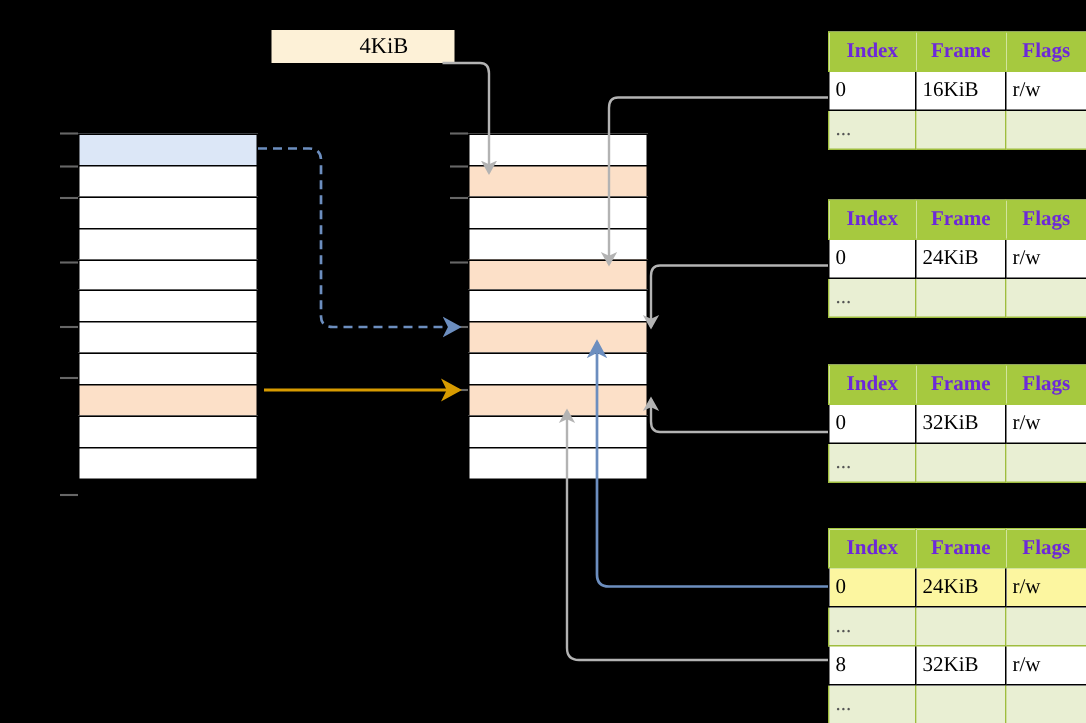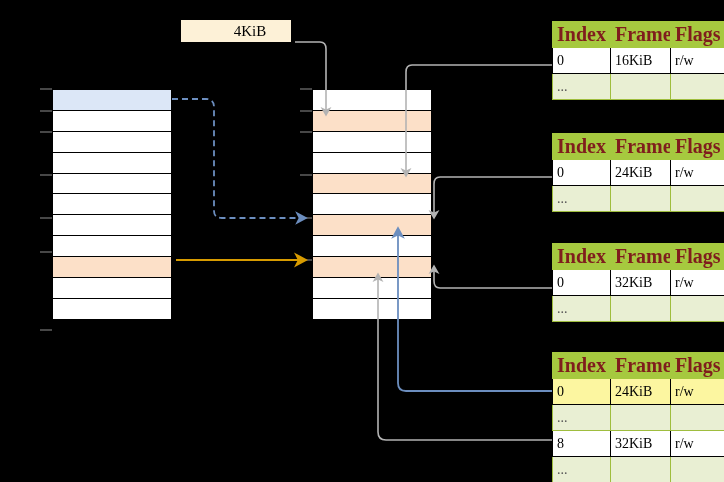--- a/index.html
+++ b/index.html
@@ -49,43 +49,43 @@
     padding:0 4px;
     font-size:14px;
     height:26px;
     text-align:left;
     vertical-align:middle;
     white-space:nowrap;
     overflow:hidden;
   }
   .ptable th{
     background:#a6c93f;
-    color:#7f1d1d;
+    color:#6d28d9;
     font-weight:bold;
     border-color:#a6c93f;
     text-align:center;
-    font-size:20px;
+    font-size:14px;
   }
   .ptable td.data{background:#ffffff;color:#000000;border-color:#000000;}
   .ptable td.ell{background:#e9efd3;color:#555555;border-color:#9fbd3e;}
   .ptable td.hi{background:#fcf6a0;color:#000000;border-color:#000000;}
   .ptable tr.datarow td{border-left-color:#000000;border-right-color:#000000;}
   .colA{width:58px;}
   .colB{width:60px;}
   .colC{width:54px;}
 
   
   #wires{position:absolute;left:0;top:0;width:724px;height:482px;pointer-events:none;}
 </style>
 </head>
 <body>
 
 <div id="root">
 
-  <div class="tag" style="left:181px;top:20px;width:110px;height:22px;padding-left:28px;">4KiB</div>
+  <div class="tag" style="left:181px;top:20px;width:122px;height:22px;padding-left:28px;">4KiB</div>
 
   <div class="memcol" id="col-virtual" style="left:52px;top:89px;width:120px;">
       <div class="memrow blue" style="height: 21.9px; margin-top: 0px;"></div>
       <div class="memrow" style="height: 21.9px; margin-top: -1px;"></div>
       <div class="memrow" style="height: 21.9px; margin-top: -1px;"></div>
       <div class="memrow" style="height: 21.9px; margin-top: -1px;"></div>
       <div class="memrow" style="height: 21.9px; margin-top: -1px;"></div>
       <div class="memrow" style="height: 21.9px; margin-top: -1px;"></div>
       <div class="memrow" style="height: 21.9px; margin-top: -1px;"></div>
       <div class="memrow" style="height: 21.9px; margin-top: -1px;"></div>

